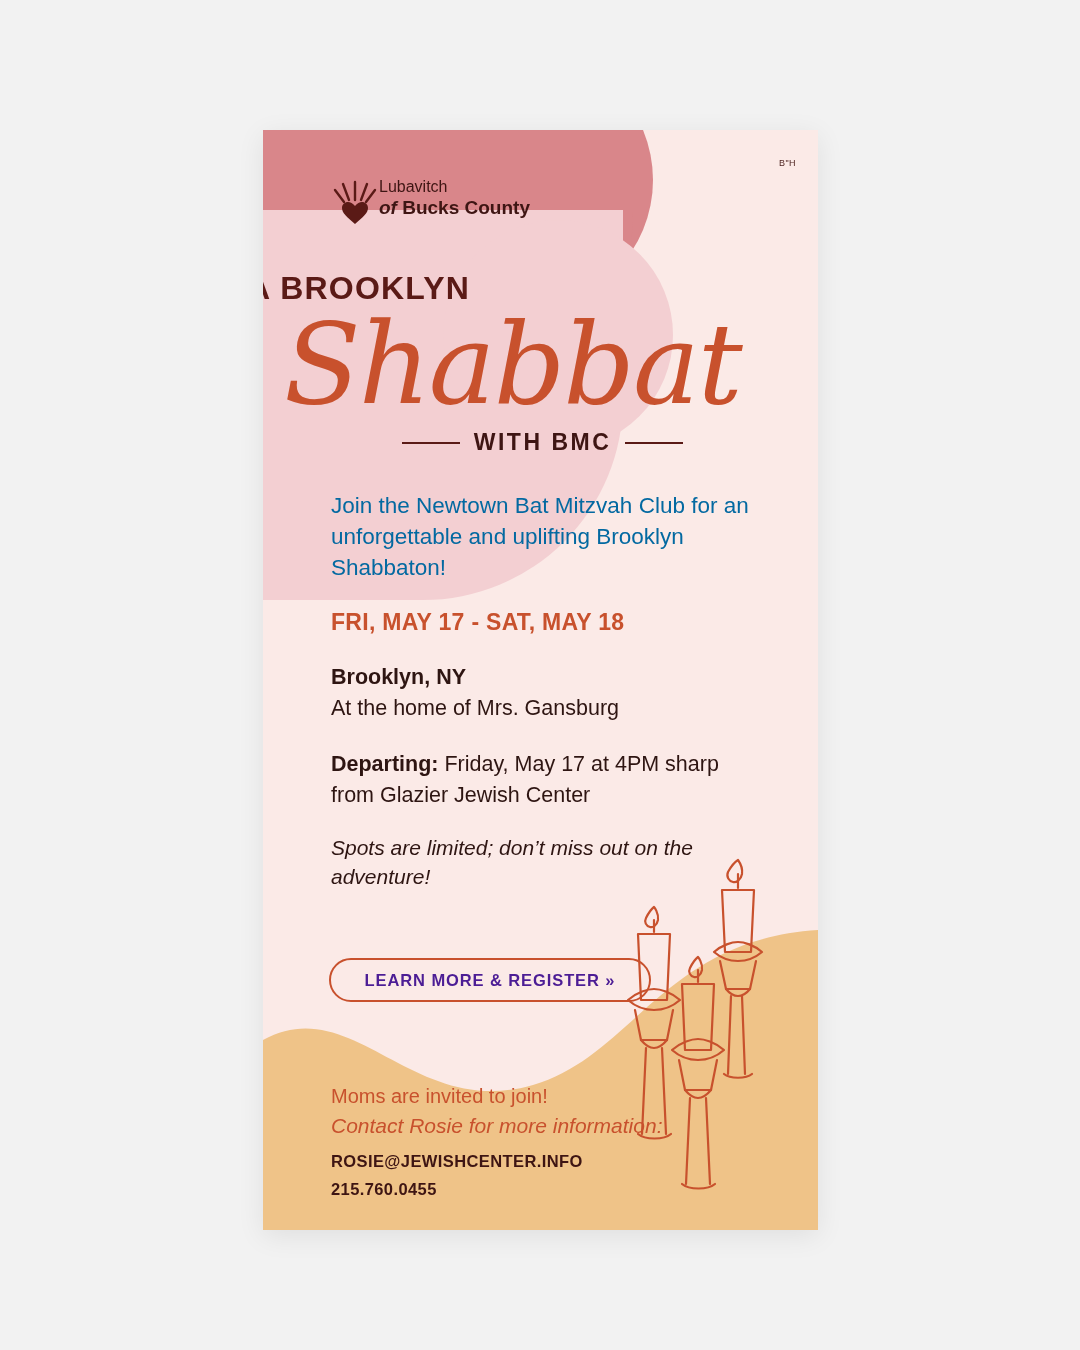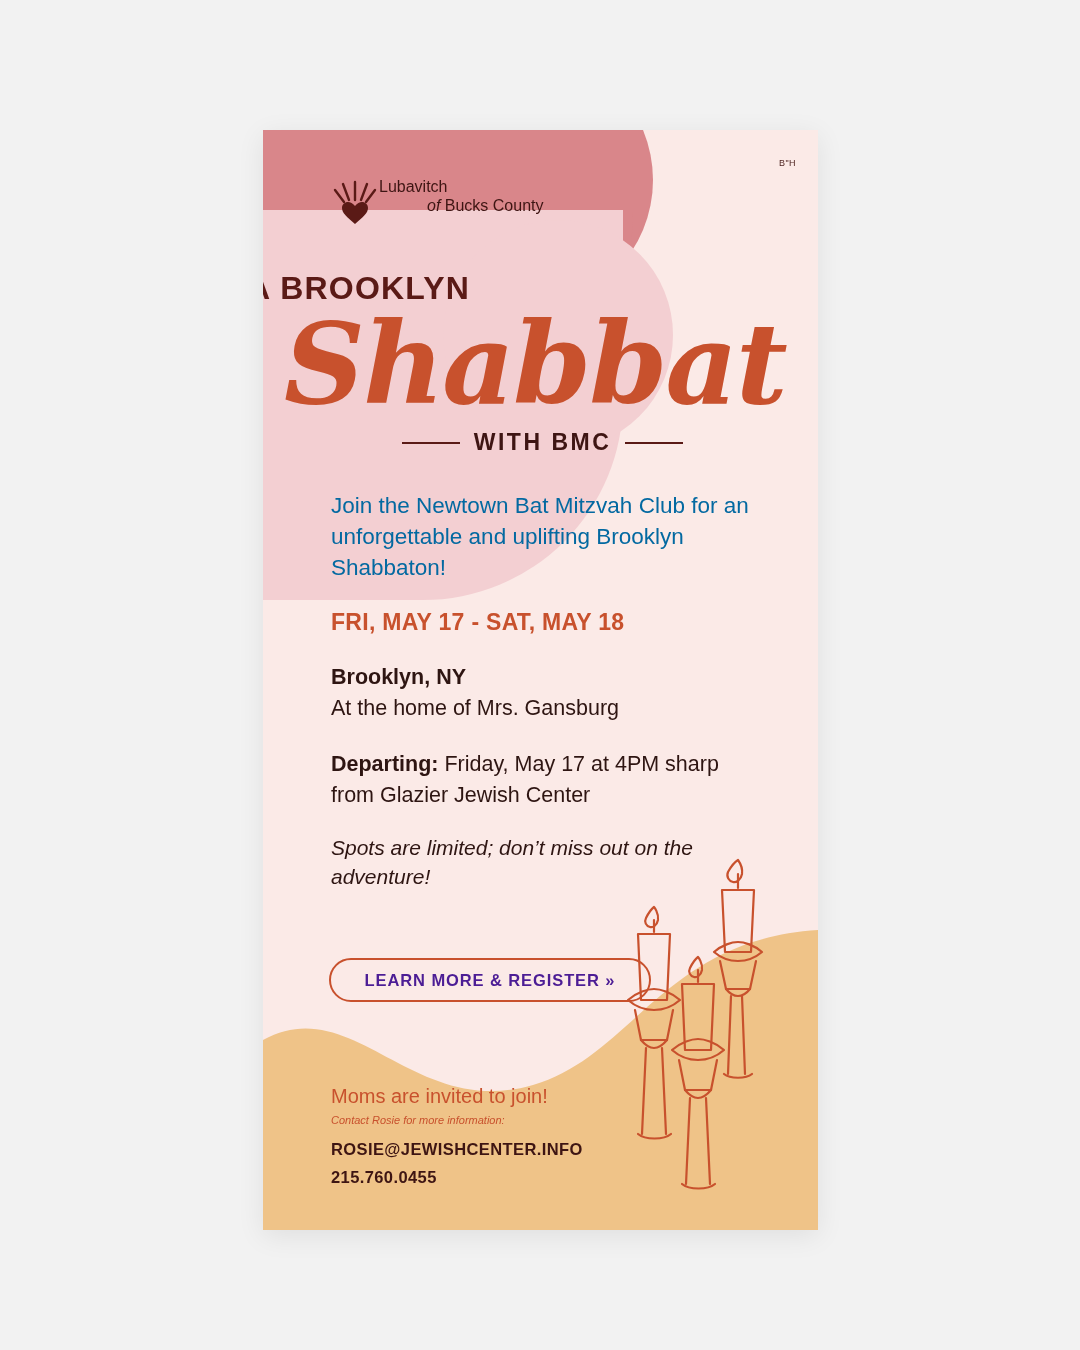--- a/index.html
+++ b/index.html
@@ -120,23 +120,22 @@
   }
   .logo-text {
     line-height: 1.18;
     color: #3e1513;
   }
   .logo-line1 {
     font-size: 16px;
     font-weight: 400;
   }
   .logo-line2 {
-    font-size: 16px;
-    font-weight: 400;
-    margin-left: 48px;
+    font-size: 19px;
+    font-weight: 700;
   }
   .logo-line2 i { font-style: italic; }
 
   
   .headline-wrap {
     position: absolute;
     left: 2px;
     top: 140px;
     width: 555px;
     z-index: 6;
@@ -145,21 +144,21 @@
   .kicker {
     font-size: 32px;
     font-weight: bold;
     letter-spacing: 1.2px;
     color: #5a1a16;
     margin-left: -18px;
   }
   .script {
     font-family: "DejaVu Serif", serif;
     font-style: italic;
-    font-weight: bold;
+    font-weight: normal;
     font-size: 112px;
     line-height: 0.95;
     color: #c8512d;
     margin-top: 4px;
     letter-spacing: -2px;
     padding-left: 19px;
   }
   .with-row {
     display: flex;
     align-items: center;
@@ -242,21 +241,21 @@
     top: 955px;
     z-index: 6;
   }
   .footer-title {
     font-size: 20px;
     font-weight: normal;
     color: #c8512d;
   }
   .footer-sub {
     margin-top: 6px;
-    font-size: 11px;
+    font-size: 21px;
     font-style: italic;
     color: #c8512d;
   }
   .footer-email {
     margin-top: 14px;
     font-size: 16.5px;
     font-weight: bold;
     letter-spacing: 0.4px;
     color: #3e1513;
   }

